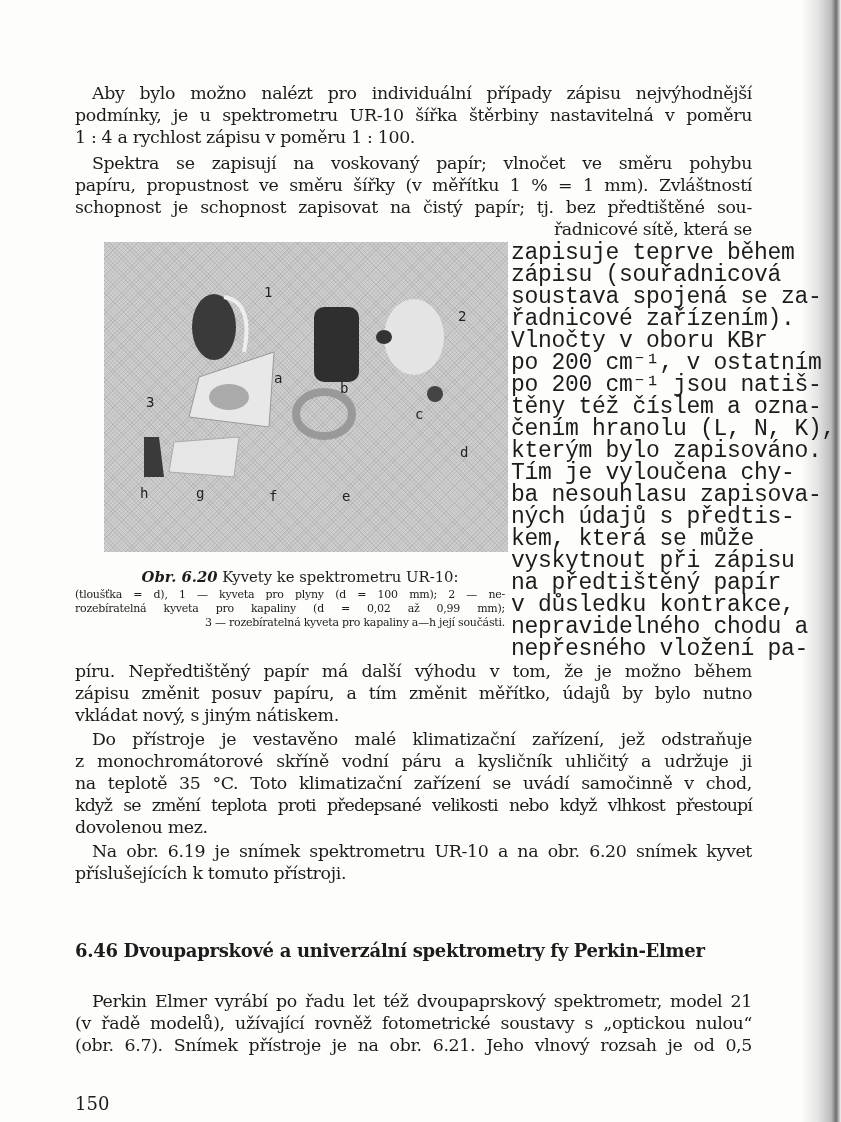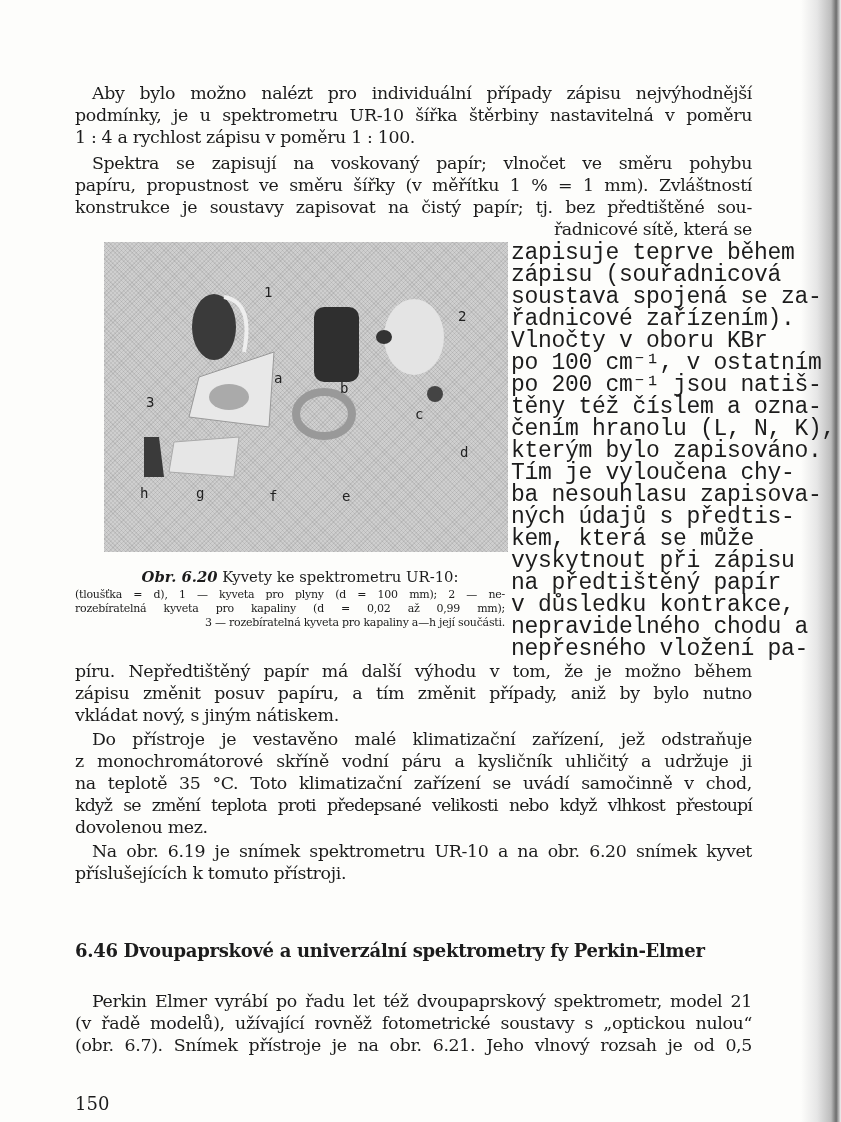--- a/index.html
+++ b/index.html
@@ -54,21 +54,21 @@
 </head>
 <body>
 
 <div class="gutter"></div>
 
 <div class="line j ind" style="top:82px">Aby bylo možno nalézt pro individuální případy zápisu nejvýhodnější</div>
 <div class="line j" style="top:104px">podmínky, je u spektrometru UR-10 šířka štěrbiny nastavitelná v poměru</div>
 <div class="line" style="top:126px">1 : 4 a rychlost zápisu v poměru 1 : 100.</div>
 <div class="line j ind" style="top:152px">Spektra se zapisují na voskovaný papír; vlnočet ve směru pohybu</div>
 <div class="line j" style="top:174px">papíru, propustnost ve směru šířky (v měřítku 1 % = 1 mm). Zvláštností</div>
-<div class="line j" style="top:196px">konstrukce je soustavy zapisovat na čistý papír; tj. bez předtištěné sou-</div>
+<div class="line j" style="top:196px">schopnost je schopnost zapisovat na čistý papír; tj. bez předtištěné sou-</div>
 <div class="line r" style="top:218px">řadnicové sítě, která se</div>
 
 <div class="photo">
   <svg width="404" height="310" style="position:absolute;left:0;top:0">
     <ellipse cx="110" cy="85" rx="22" ry="33" fill="#3a3a3a"></ellipse>
     <path d="M120 55 Q150 60 140 110" stroke="#eee" stroke-width="4" fill="none"></path>
     <rect x="210" y="65" width="45" height="75" rx="10" fill="#2f2f2f"></rect>
     <ellipse cx="310" cy="95" rx="30" ry="38" fill="#e4e4e4"></ellipse>
     <ellipse cx="280" cy="95" rx="8" ry="7" fill="#333"></ellipse>
     <ellipse cx="331" cy="152" rx="8" ry="8" fill="#444"></ellipse>
@@ -94,37 +94,37 @@
 <div class="caption-title"><i>Obr. 6.20</i><span> Kyvety ke spektrometru UR-10:</span></div>
 <div class="caption-line" style="top:588px;text-align:justify;text-align-last:justify">(tloušťka = d), 1 — kyveta pro plyny (d = 100 mm); 2 — ne-</div>
 <div class="caption-line" style="top:602px;text-align:justify;text-align-last:justify">rozebíratelná kyveta pro kapaliny (d = 0,02 až 0,99 mm);</div>
 <div class="caption-line" style="top:616px;text-align:right">3 — rozebíratelná kyveta pro kapaliny a—h její součásti.</div>
 
 <div class="col j" style="top:242px">zapisuje teprve během</div>
 <div class="col j" style="top:264px">zápisu (souřadnicová</div>
 <div class="col j" style="top:286px">soustava spojená se za-</div>
 <div class="col j" style="top:308px">řadnicové zařízením).</div>
 <div class="col j" style="top:330px">Vlnočty v oboru KBr</div>
-<div class="col j" style="top:352px">po 100 cm⁻¹, v ostatním</div>
+<div class="col j" style="top:352px">po 200 cm⁻¹, v ostatním</div>
 <div class="col j" style="top:374px">po 200 cm⁻¹ jsou natiš-</div>
 <div class="col j" style="top:396px">těny též číslem a ozna-</div>
 <div class="col j" style="top:418px">čením hranolu (L, N, K),</div>
 <div class="col j" style="top:440px">kterým bylo zapisováno.</div>
 <div class="col j" style="top:462px">Tím je vyloučena chy-</div>
 <div class="col j" style="top:484px">ba nesouhlasu zapisova-</div>
 <div class="col j" style="top:506px">ných údajů s předtis-</div>
 <div class="col j" style="top:528px">kem, která se může</div>
 <div class="col j" style="top:550px">vyskytnout při zápisu</div>
 <div class="col j" style="top:572px">na předtištěný papír</div>
 <div class="col j" style="top:594px">v důsledku kontrakce,</div>
 <div class="col j" style="top:616px">nepravidelného chodu a</div>
 <div class="col j" style="top:638px">nepřesného vložení pa-</div>
 
 <div class="line j" style="top:660px">píru. Nepředtištěný papír má další výhodu v tom, že je možno během</div>
-<div class="line j" style="top:682px">zápisu změnit posuv papíru, a tím změnit případy, aniž by bylo nutno</div>
+<div class="line j" style="top:682px">zápisu změnit posuv papíru, a tím změnit měřítko, údajů by bylo nutno</div>
 <div class="line" style="top:704px">vkládat nový, s jiným nátiskem.</div>
 <div class="line j ind" style="top:728px">Do přístroje je vestavěno malé klimatizační zařízení, jež odstraňuje</div>
 <div class="line j" style="top:750px">z monochromátorové skříně vodní páru a kysličník uhličitý a udržuje ji</div>
 <div class="line j" style="top:772px">na teplotě 35 °C. Toto klimatizační zařízení se uvádí samočinně v chod,</div>
 <div class="line j" style="top:794px;letter-spacing:-0.9px">když se změní teplota proti předepsané velikosti nebo když vlhkost přestoupí</div>
 <div class="line" style="top:816px">dovolenou mez.</div>
 <div class="line j ind" style="top:840px">Na obr. 6.19 je snímek spektrometru UR-10 a na obr. 6.20 snímek kyvet</div>
 <div class="line" style="top:862px">příslušejících k tomuto přístroji.</div>
 
 <div class="heading">6.46  Dvoupaprskové a univerzální spektrometry fy Perkin-Elmer</div>

